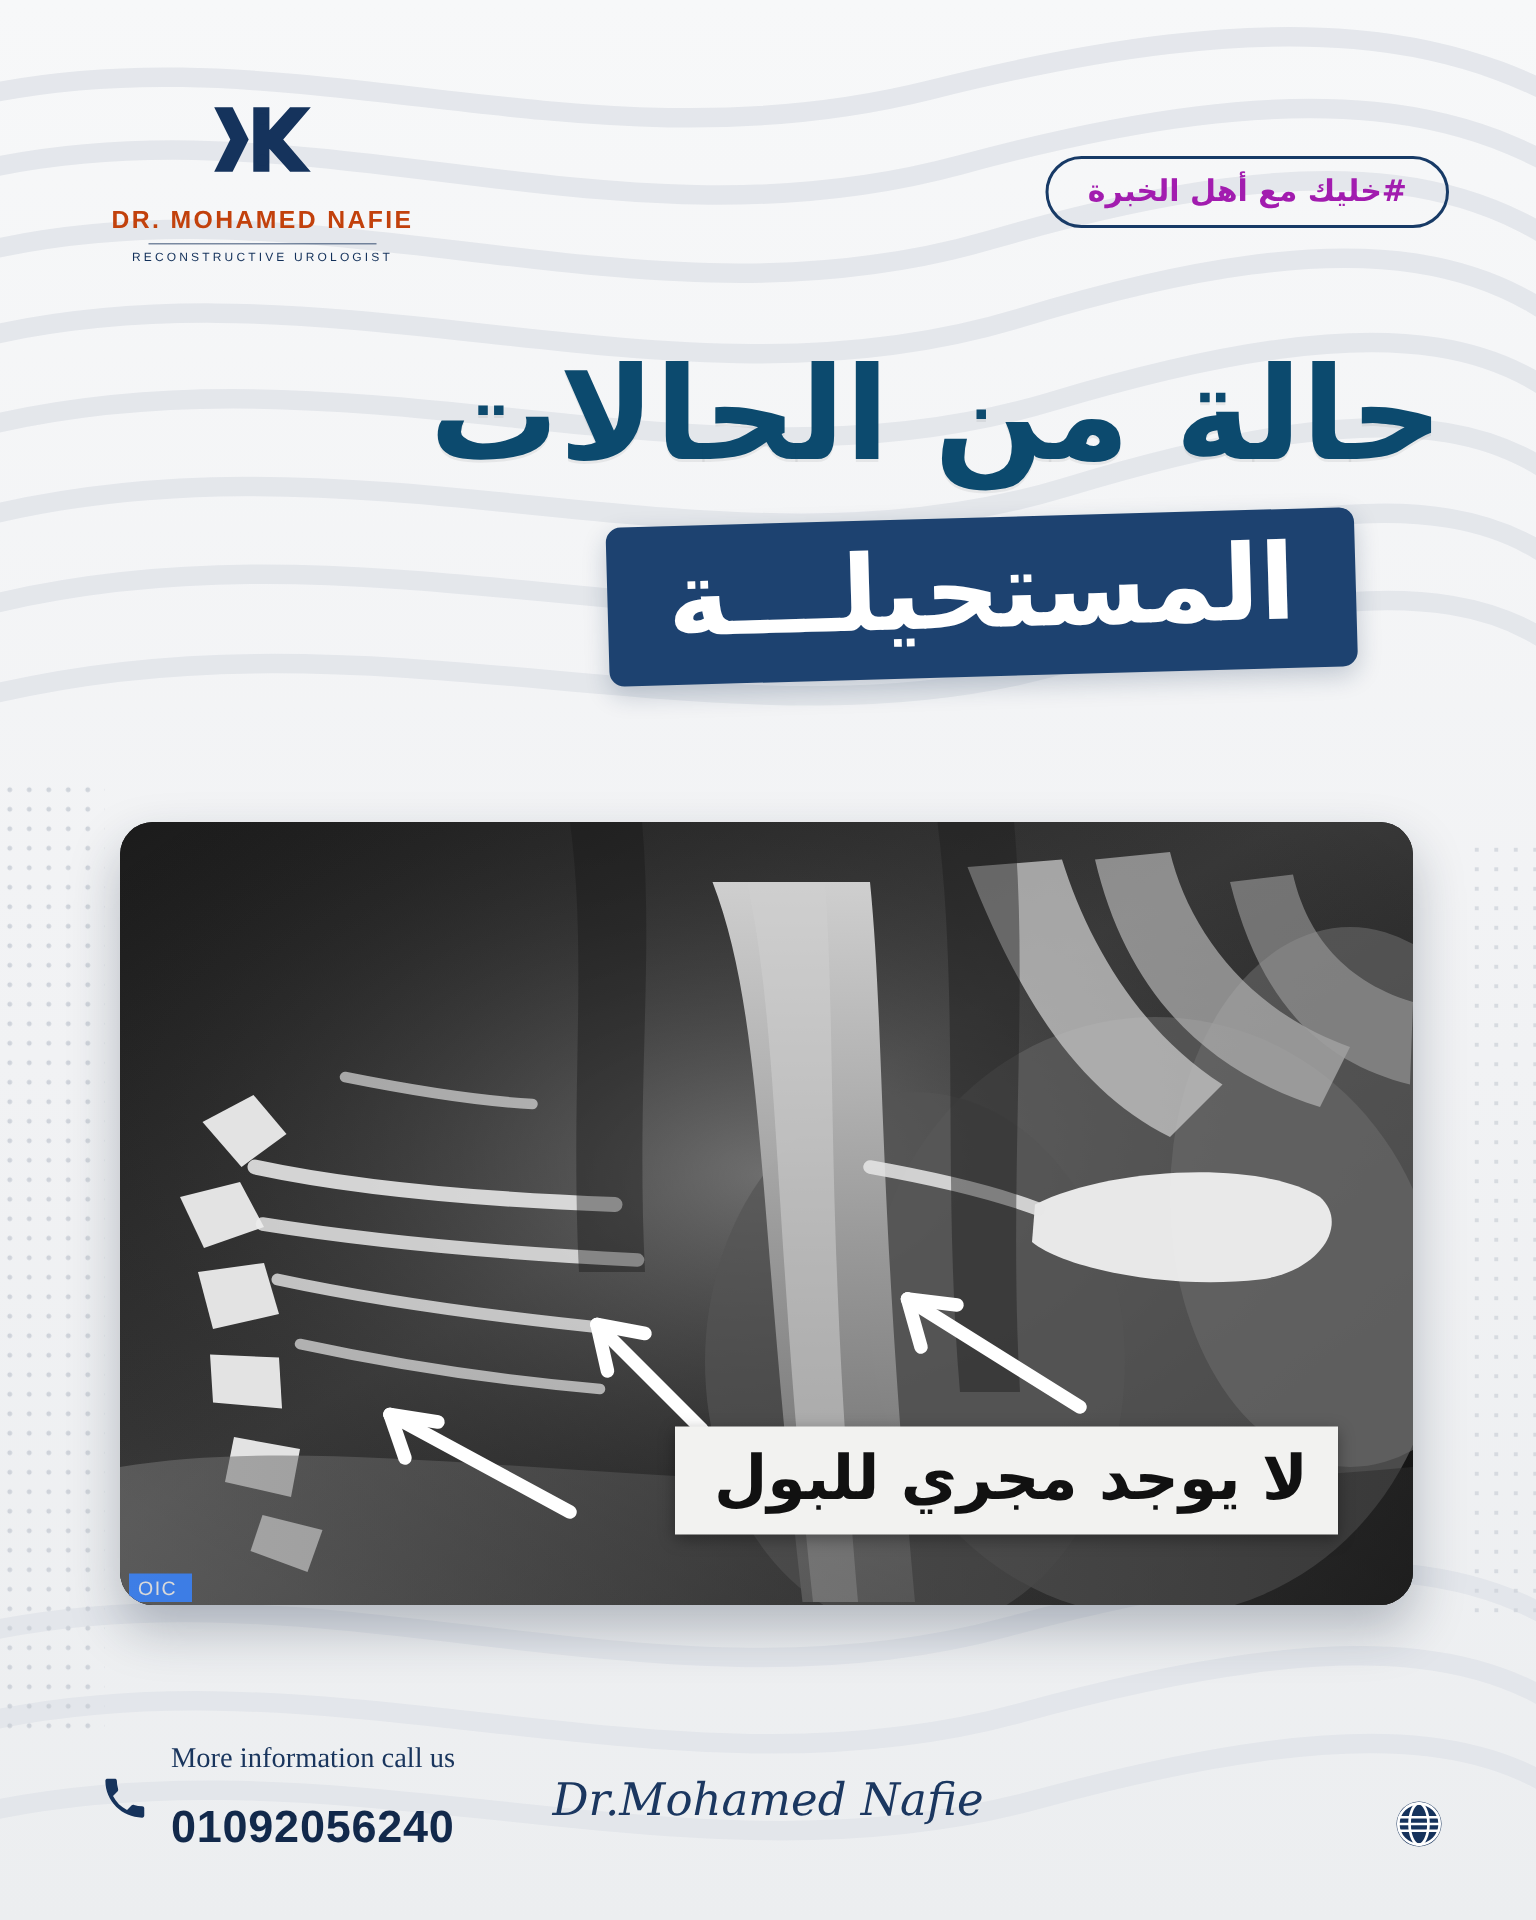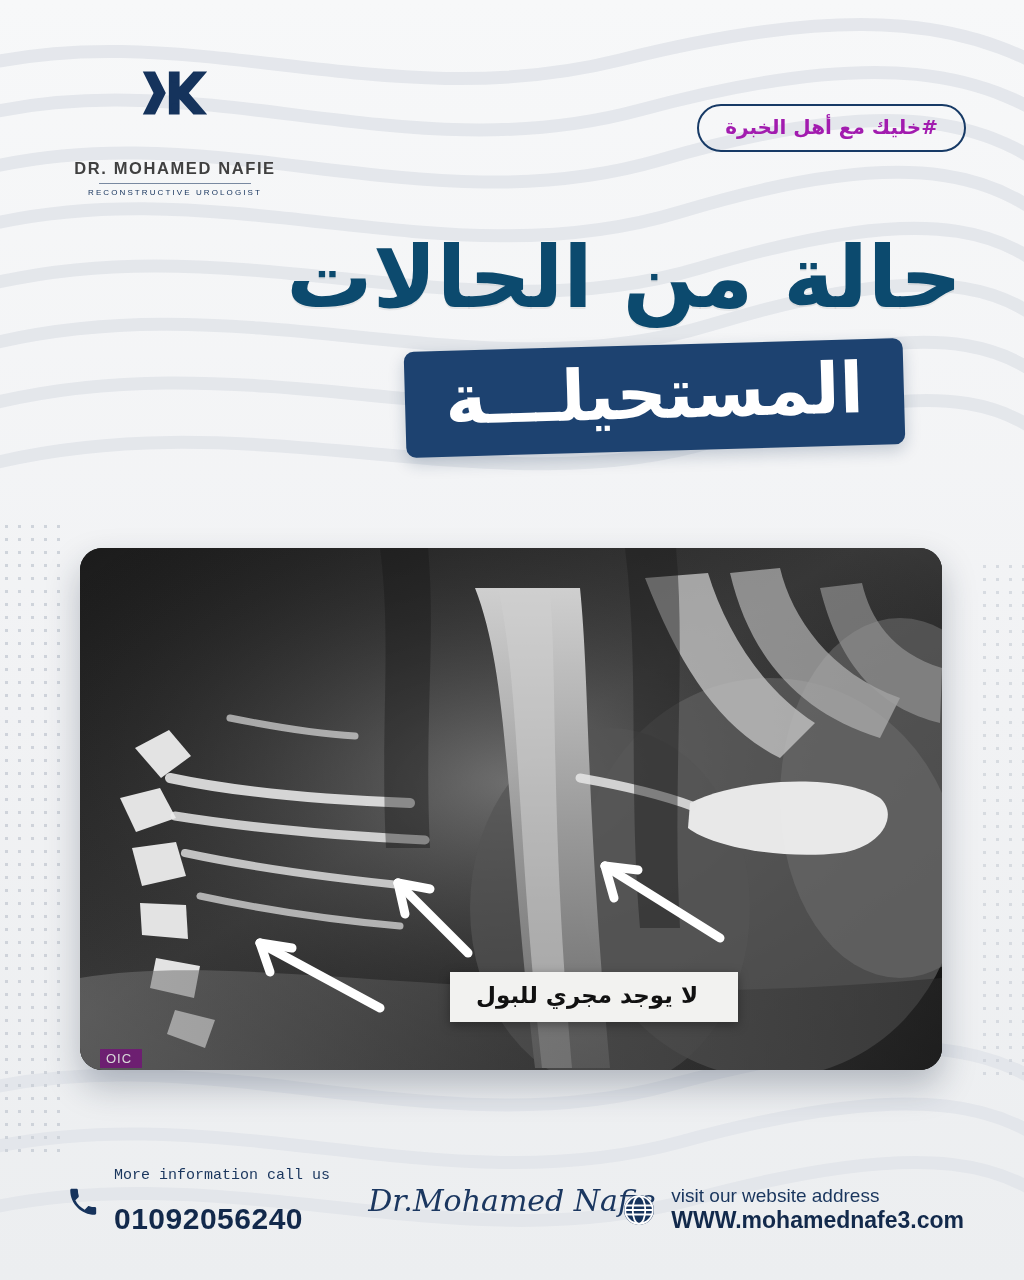--- a/index.html
+++ b/index.html
@@ -60,23 +60,22 @@
   }
   .logo-mark {
     width: 92px;
     height: 62px;
     margin: 0 auto 10px auto;
   }
   .logo-name {
     font-size: 16.5px;
     letter-spacing: 1.6px;
     font-weight: 700;
-    color: #404040;
-    font-family: "Liberation Sans", sans-serif;
-    margin-top: 21px;
+    color: #c2410c;
+    font-family: "Liberation Sans", sans-serif;
   }
   .logo-rule {
     width: 152px;
     height: 1px;
     background: #12305a;
     margin: 5px auto 4px auto;
     opacity: 0.55;
   }
   .logo-sub {
     font-size: 8px;
@@ -144,27 +143,27 @@
     overflow: hidden;
     box-shadow: 0 16px 34px rgba(25,40,60,0.28);
     background: #0d0d0d;
   }
   .xray-img {
     position: absolute;
     inset: 0;
   }
   .xray-corner-label {
     position: absolute;
-    left: 20px;
+    left: 6px;
     bottom: 2px;
     color: #e8e8e8;
     font-size: 13px;
     letter-spacing: 1px;
     font-family: "Liberation Sans", sans-serif;
-    background: #701a75;
+    background: #3b82f6;
     padding: 2px 10px 2px 6px;
     opacity: 0.9;
     text-align: center;
   }
   .tag {
     position: absolute;
     background: #f2f2f0;
     color: #111;
     direction: rtl;
     font-weight: 700;
@@ -172,23 +171,23 @@
     box-shadow: 0 3px 10px rgba(0,0,0,0.35);
   }
   .tag-before {
     left: 44px;
     top: 48px;
     font-size: 40px;
     padding: 10px 28px 14px 28px;
   }
   .tag-note {
     left: 370px;
-    top: 424px;
-    font-size: 23px;
-    padding: 10px 40px 14px 26px;
+    top: 403px;
+    font-size: 41px;
+    padding: 10px 20px 14px 26px;
   }
 
   
   .footer {
     position: absolute;
     left: 0;
     right: 0;
     bottom: 0;
     height: 150px;
   }
@@ -202,23 +201,23 @@
   }
   .footer-right {
     position: absolute;
     right: 60px;
     bottom: 46px;
     display: flex;
     align-items: center;
     gap: 14px;
   }
   .f-line1 {
-    font-size: 15px;
+    font-size: 19px;
     color: #19355d;
-    font-family: Liberation Mono, monospace;
+    font-family: Liberation Serif, serif;
   }
   .f-line2 {
     font-size: 30px;
     font-weight: 700;
     color: #12294b;
     letter-spacing: 0.5px;
     font-family: "Liberation Sans", sans-serif;
     margin-top: 18px;
   }
   .f-line1b {
@@ -392,20 +391,16 @@
 
     <div class="footer-right">
       <svg class="icon-globe" width="36" height="36" viewBox="0 0 24 24">
         <circle cx="12" cy="12" r="10" fill="#16335c"></circle>
         <g fill="none" stroke="#ffffff" stroke-width="1.2">
           <circle cx="12" cy="12" r="9.2"></circle>
           <ellipse cx="12" cy="12" rx="4.2" ry="9.2"></ellipse>
           <path d="M3 9h18M3 15h18M2.8 12h18.4"></path>
         </g>
       </svg>
-      <div>
-        <div class="f-line1b">visit our website address</div>
-        <div class="f-line2b">WWW.mohamednafe3.com</div>
-      </div>
     </div>
 
   </div>
 </div>
 
 </body></html>

